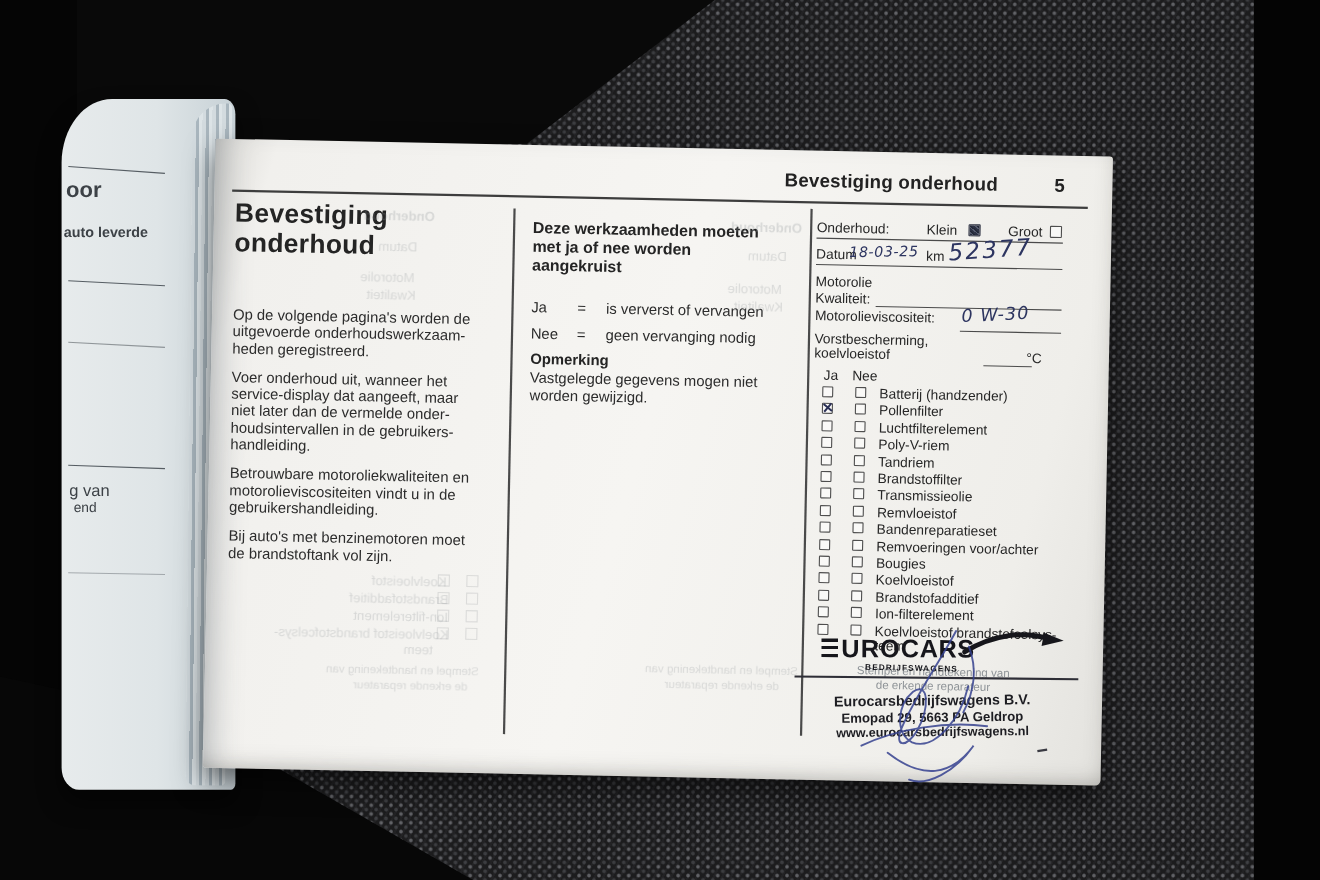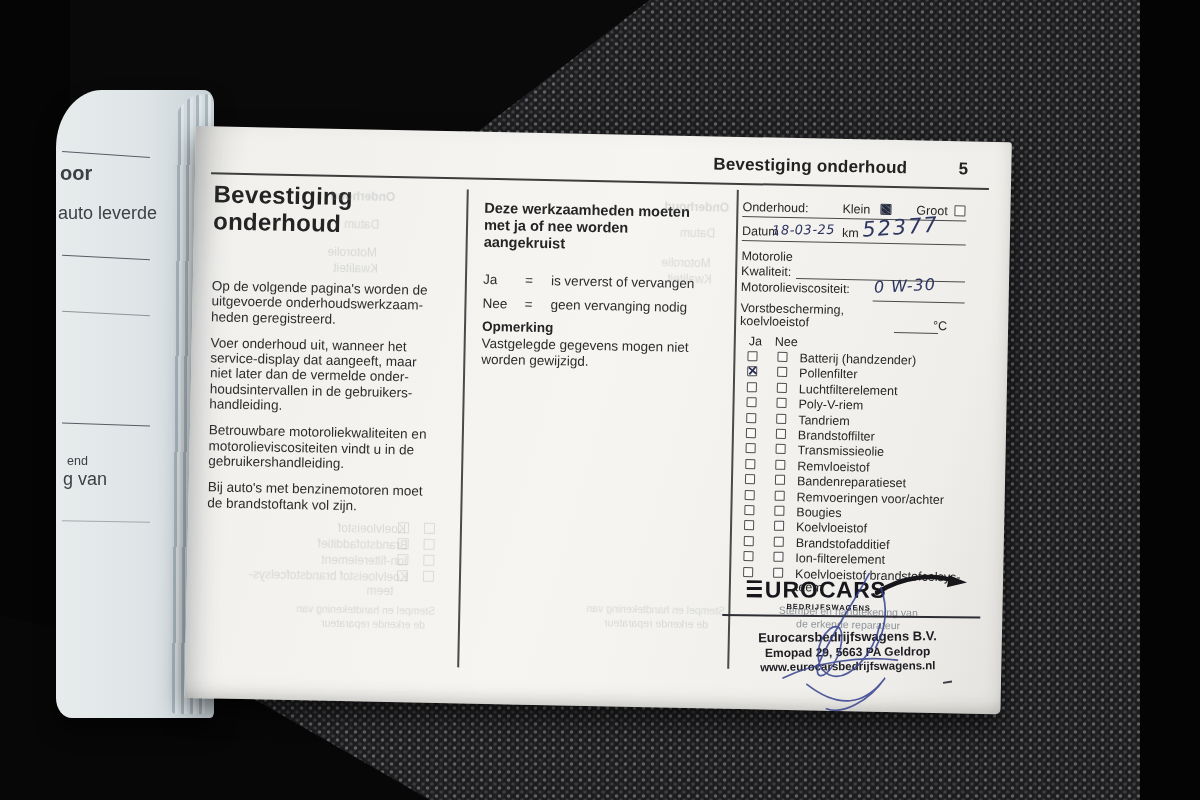--- a/index.html
+++ b/index.html
@@ -108,25 +108,25 @@
 <div class="fabric"></div>
 <div class="black-topleft"></div>
 <div class="black-strip-left"></div>
 <div class="black-strip-right"></div>
 <div class="black-bottomleft"></div>
 
 <div class="left-page"></div>
 <div class="edge-stack"></div>
 <div class="lp-line" style="top:154px;transform:rotate(4deg);"></div>
 <div class="lp-frag" style="left:60px;top:162px;font-size:20px;font-weight:bold;">oor</div>
-<div class="lp-frag" style="left:58px;top:203px;font-size:18px;">auto leverde</div>
+<div class="lp-frag" style="left:58px;top:203px;font-size:13px;font-weight:bold;">auto leverde</div>
 <div class="lp-line" style="top:257px;transform:rotate(3deg);"></div>
 <div class="lp-line" style="top:313px;transform:rotate(3deg);opacity:.6;"></div>
 <div class="lp-line" style="top:424px;transform:rotate(2deg);"></div>
-<div class="lp-frag" style="left:63px;top:438px;font-size:18px;margin-top:31px;">g van</div>
+<div class="lp-frag" style="left:63px;top:438px;font-size:15px;">g van</div>
 <div class="lp-frag" style="left:67px;top:454px;font-size:12.5px;">end</div>
 <div class="lp-line" style="top:521px;transform:rotate(1deg);opacity:.45;"></div>
 
 <div class="page">
 
   <div class="hdr-title">Bevestiging onderhoud</div>
   <div class="page-num">5</div>
   <div class="hdr-rule"></div>
   <div class="divider div1"></div>
   <div class="divider div2"></div>

